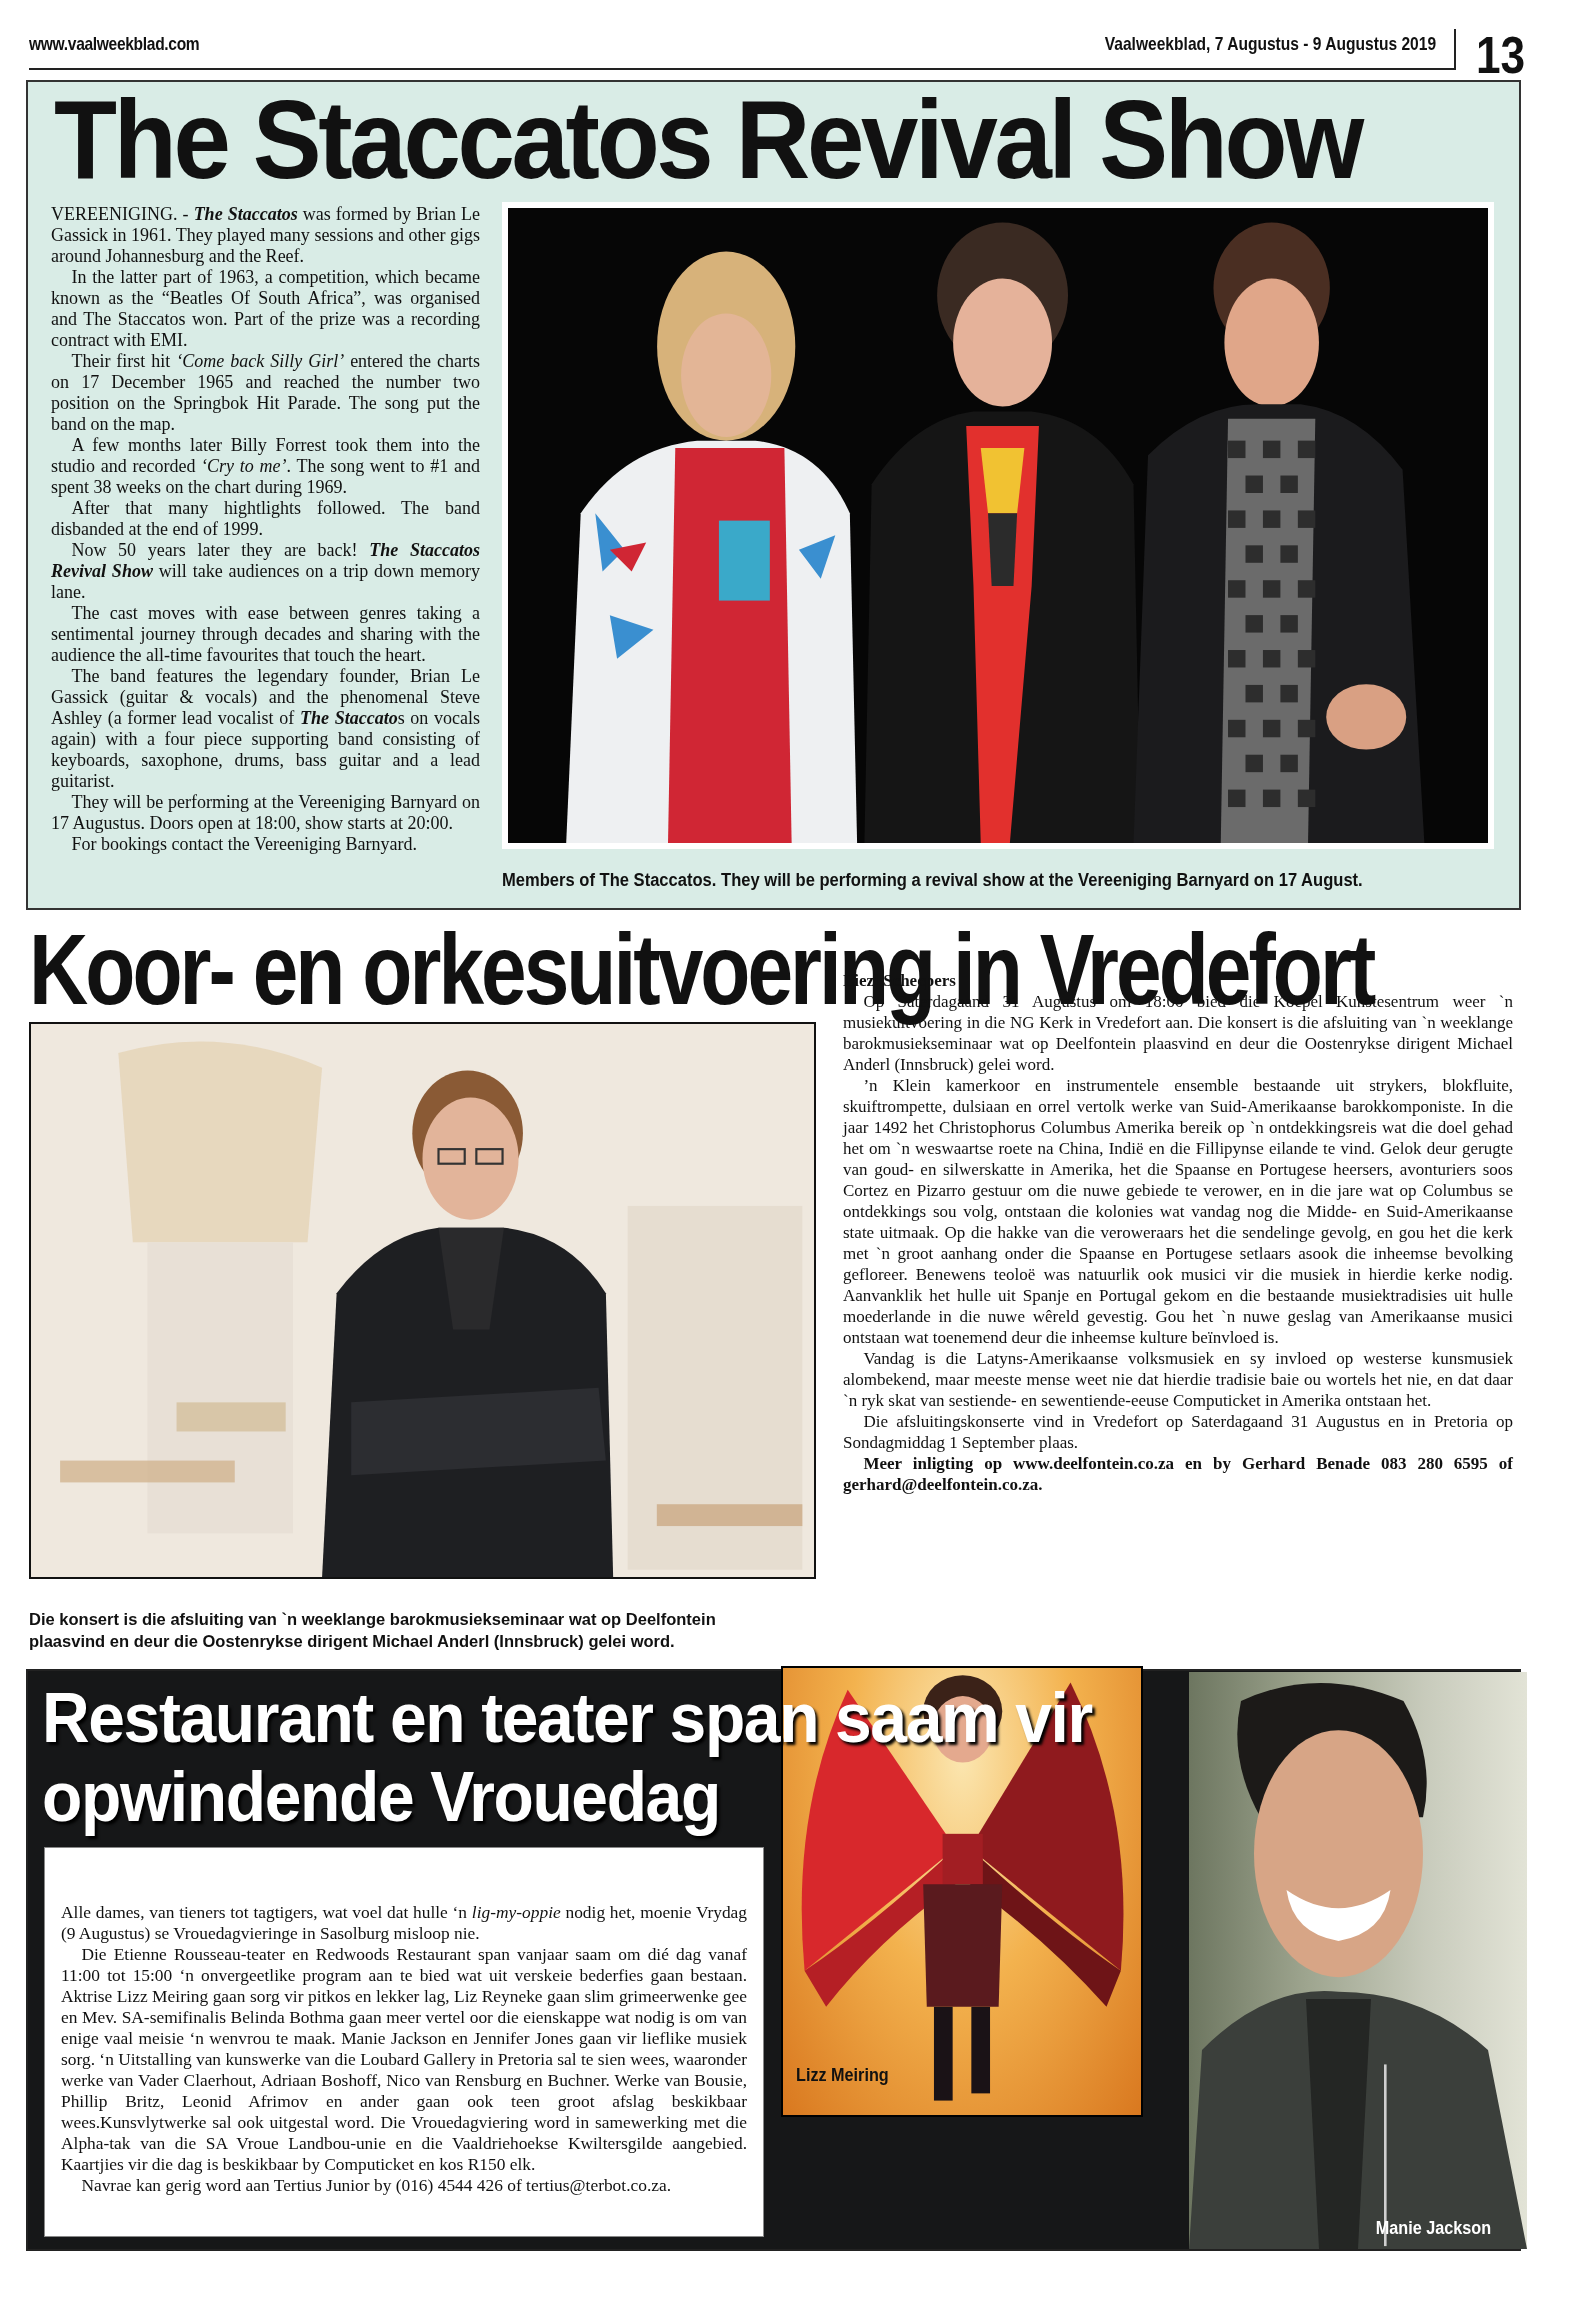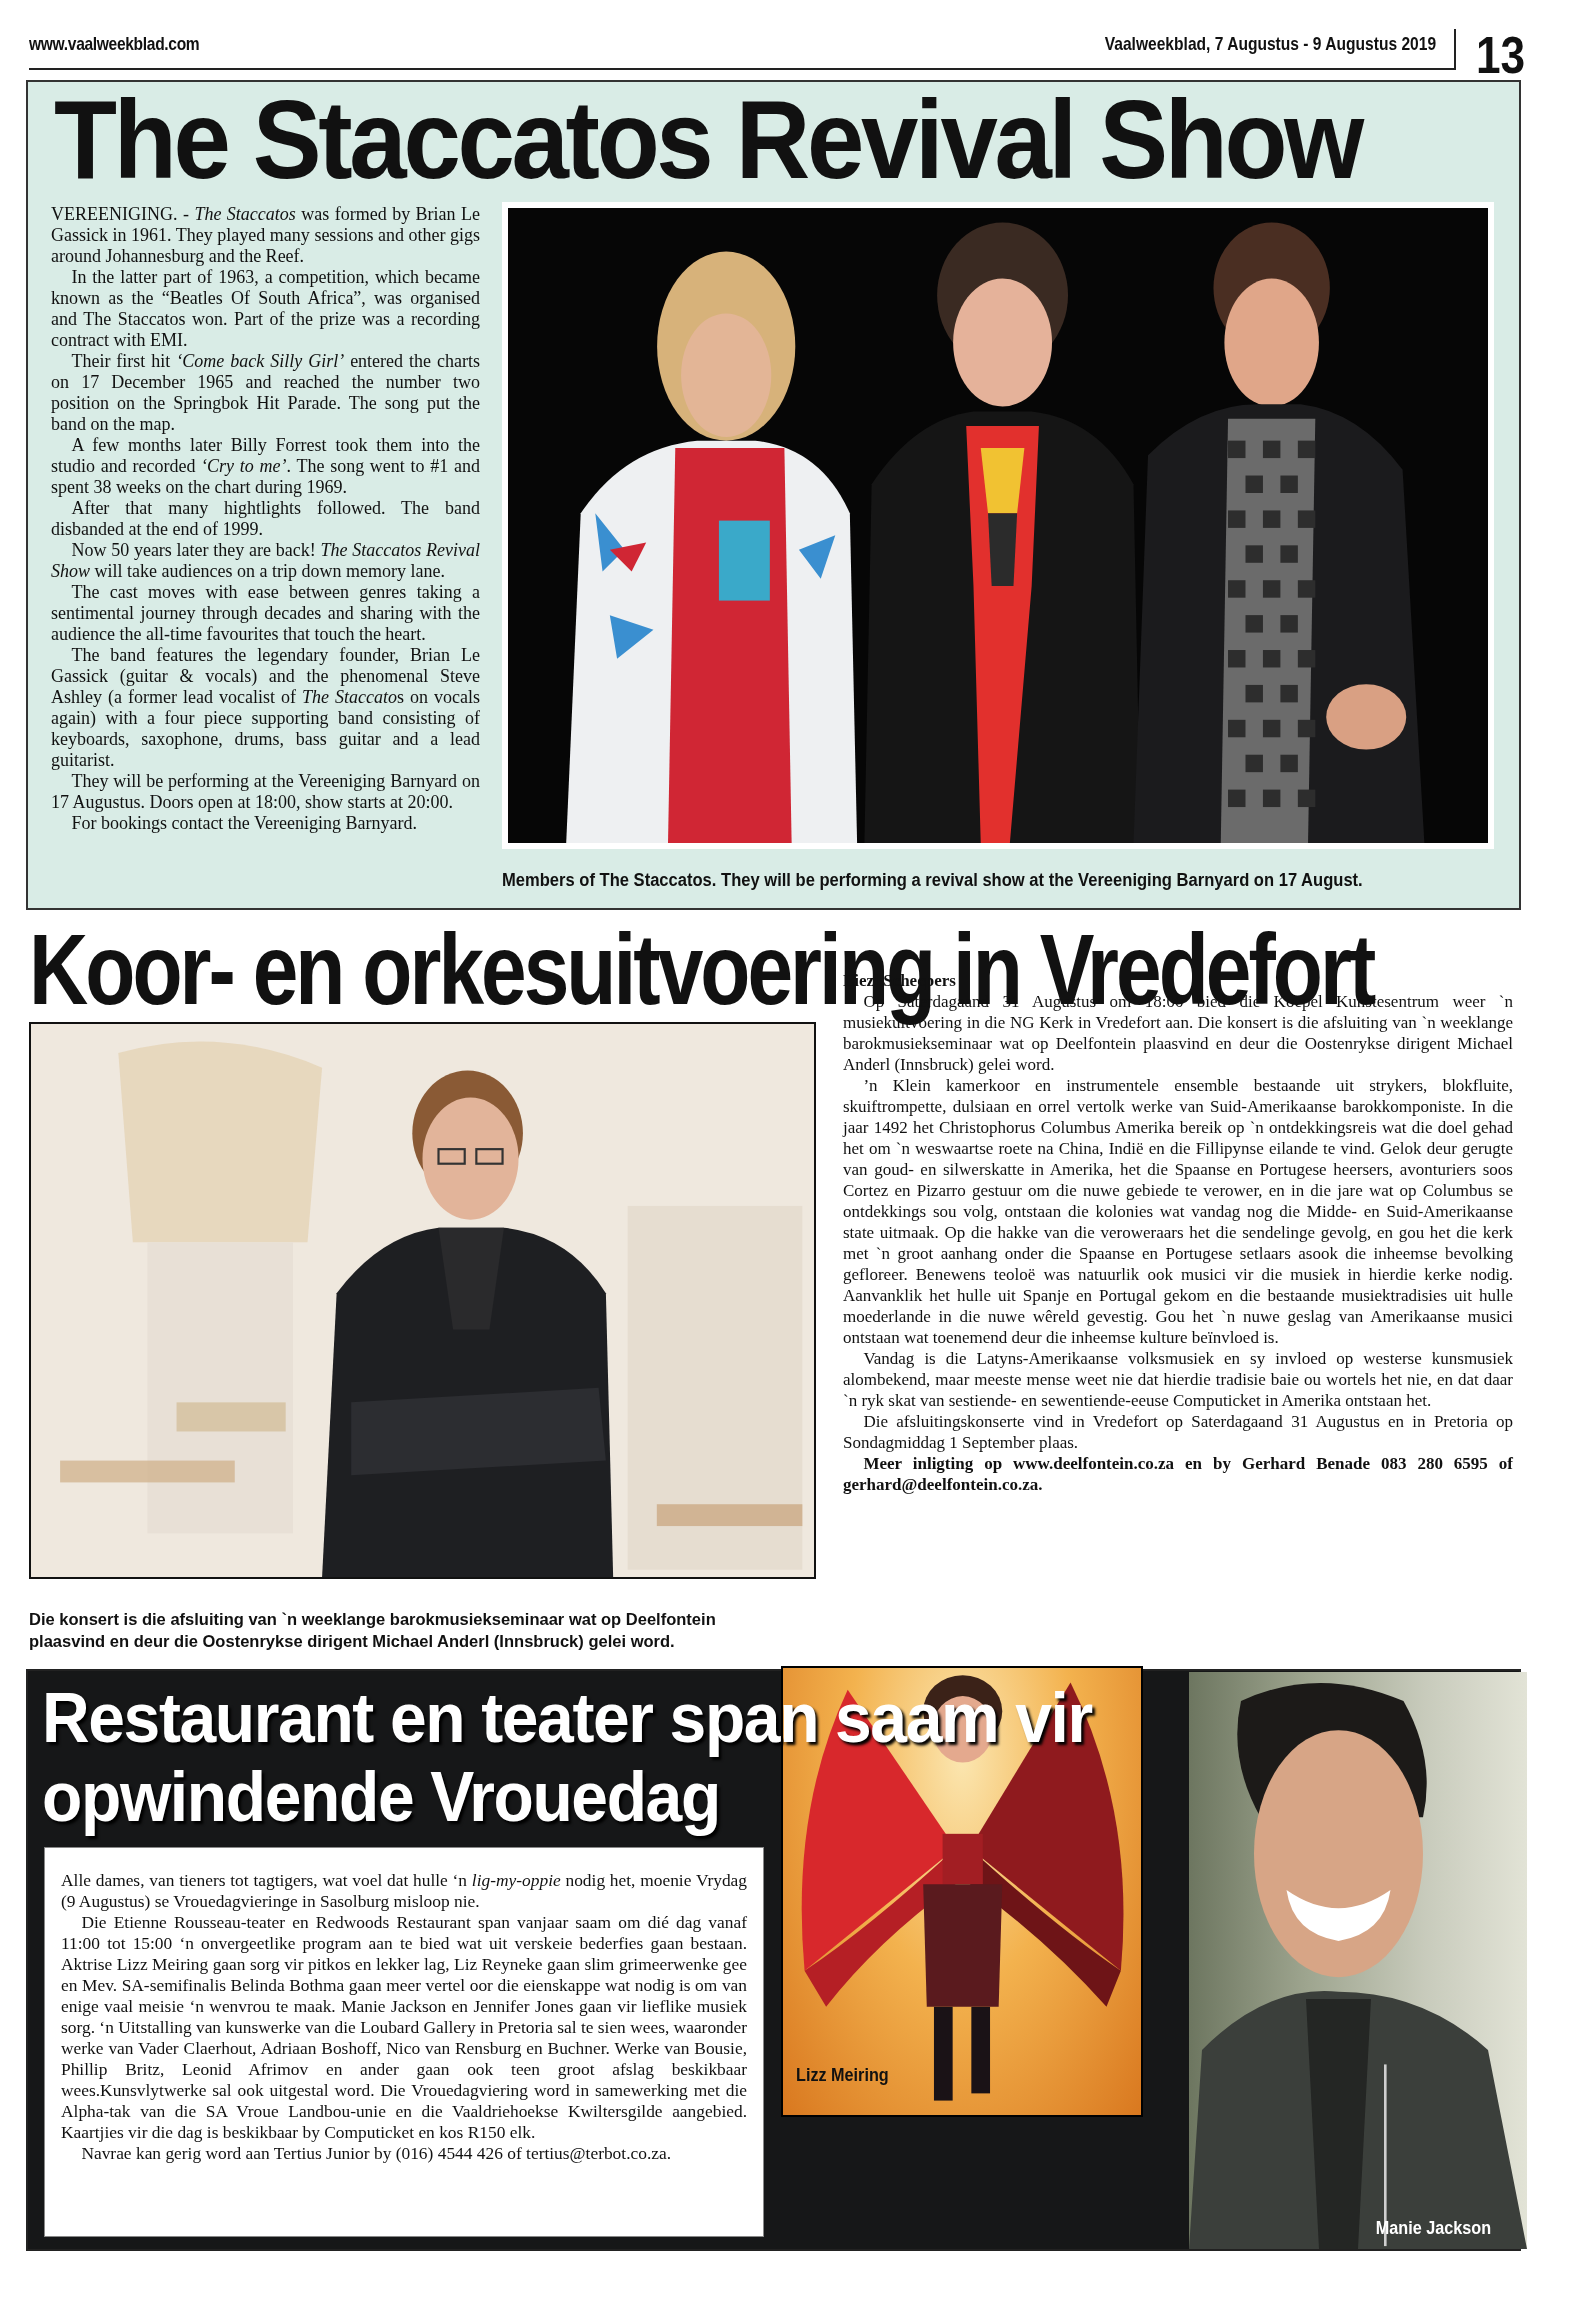--- a/index.html
+++ b/index.html
@@ -31,26 +31,26 @@
   .col2 { left:843px; top:970px; width:670px; font-size:17px; line-height:21px; text-align:justify; }
   .col2 p { margin:0; text-indent:20.4px; }
   .col2 .byline { font-weight:bold; text-indent:0; }
   .col2 .contact { font-weight:bold; }
 
   
   .box3 { left:26px; top:1669px; width:1495px; height:582px; background:#161718; border:2.2px solid #222; box-sizing:border-box; overflow:hidden; }
   .head3 { left:42px; top:1678px; font-size:71px; line-height:79px; color:#fff; letter-spacing:-1.5px; text-shadow:2.9px 2.9px 2.9px #000; transform:scaleX(0.93); white-space:nowrap; z-index:5; }
   .text3 { left:44px; top:1847px; width:720px; height:390px; background:#fff; border:1.5px solid #888; box-sizing:border-box; padding:22px 16px 7.3px 16px; font-size:17.4px; line-height:21px; text-align:justify; }
   .text3 p { margin:0; text-indent:20.4px; }
-  .text3 p.first { text-indent:0; }
+  .text3 p.first { text-indent:0;margin-top:32px; }
   .photo-lizz { left:781px; top:1666px; width:362px; height:451px; background:radial-gradient(ellipse at 50% 20%, #fbe6b0 0%, #f3b24e 45%, #d9781f 100%); border:2.2px solid #000; box-sizing:border-box; overflow:hidden; z-index:4; }
   .photo-manie { left:1141px; top:1672px; width:338px; height:577px; background:linear-gradient(90deg,#6d7660 0%,#9ea58f 35%,#c8cbbc 70%,#e2e3d6 100%); overflow:hidden;margin-left:48px; }
   .lbl-lizz { left:13px; bottom:29px; font-family:"Liberation Sans", sans-serif; font-weight:bold; font-size:18px; color:#111; transform:scaleX(0.9); transform-origin:left top; }
   .lbl-manie { right:36px; bottom:10.2px; font-family:"Liberation Sans", sans-serif; font-weight:bold; font-size:18px; color:#fff; transform:scaleX(0.9); transform-origin:right top; }
-  .b { font-weight:normal; }
+  .b { font-weight:bold; }
   .i { font-style:italic; }
 </style>
 </head>
 <body>
 
 <div class="abs hdr-url">www.vaalweekblad.com</div>
 <div class="abs hdr-date">Vaalweekblad, 7 Augustus - 9 Augustus 2019</div>
 <div class="abs hdr-rule"></div>
 <div class="abs hdr-vline"></div>
 <div class="abs hdr-page">13</div>

